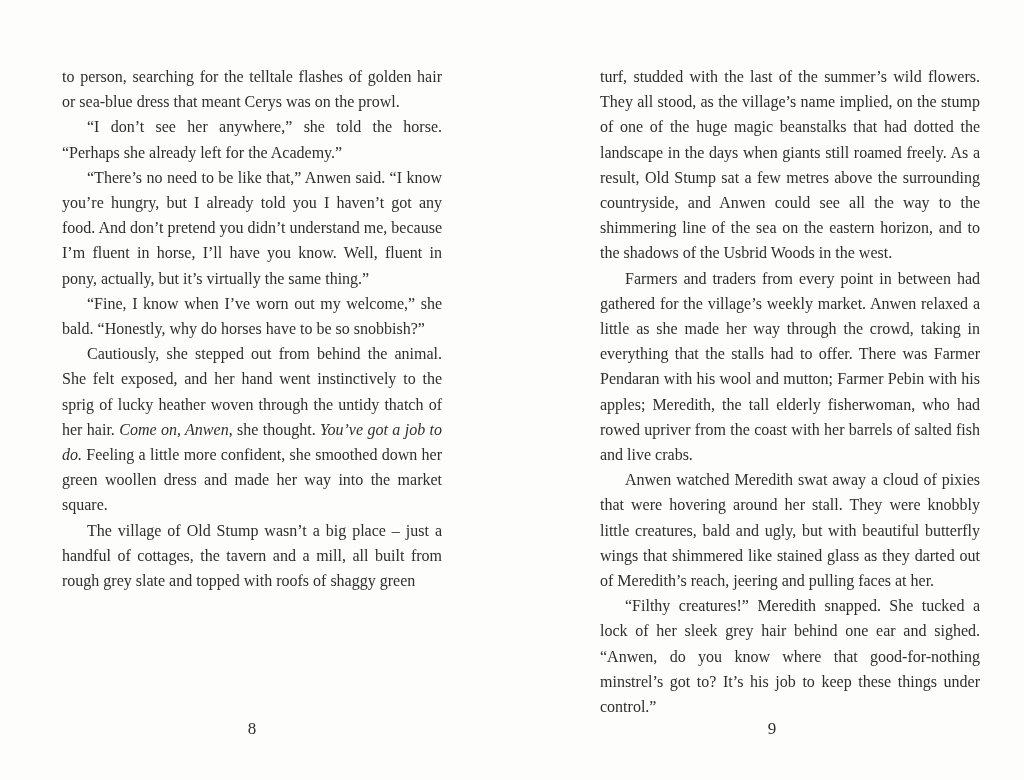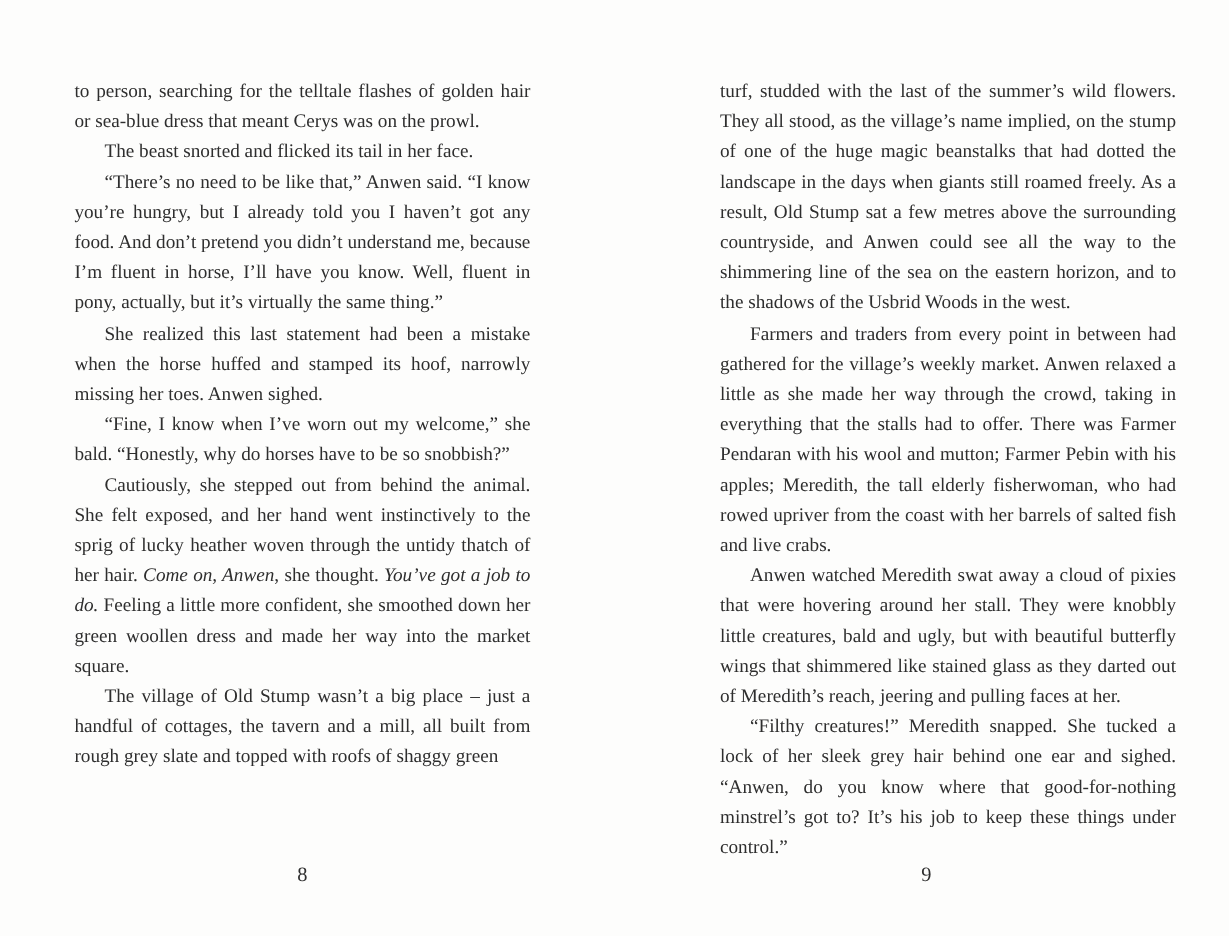--- a/index.html
+++ b/index.html
@@ -50,23 +50,22 @@
   }
   .page-number.left  { left: 62px; }
   .page-number.right { left: 582px; }
 </style>
 </head>
 <body>
 
 <div class="spread">
   <div class="text-col left" id="page-left-text">
       <p><span>to person, searching for the telltale flashes of golden hair or sea-blue dress that meant Cerys was on the prowl.</span></p>
-      <p class="indent"><span>The beast snorted and flicked its tail in her face.</span></p>
+      <p class="indent"><span>“I don’t see her anywhere,” she told the horse. “Perhaps she already left for the Academy.”</span></p>
       <p class="indent"><span>“There’s no need to be like that,” Anwen said. “I know you’re hungry, but I already told you I haven’t got any food. And don’t pretend you didn’t understand me, because I’m fluent in horse, I’ll have you know. Well, fluent in pony, actually, but it’s virtually the same thing.”</span></p>
-      <p class="indent"><span>She realized this last statement had been a mistake when the horse huffed and stamped its hoof, narrowly missing her toes. Anwen sighed.</span></p>
       <p class="indent"><span>“Fine, I know when I’ve worn out my welcome,” she bald. “Honestly, why do horses have to be so snobbish?”</span></p>
       <p class="indent"><span>Cautiously, she stepped out from behind the animal. She felt exposed, and her hand went instinctively to the sprig of lucky heather woven through the untidy thatch of her hair. </span><span class="italic">Come on, Anwen</span><span>, she thought. </span><span class="italic">You’ve got a job to do.</span><span> Feeling a little more confident, she smoothed down her green woollen dress and made her way into the market square.</span></p>
       <p class="indent"><span>The village of Old Stump wasn’t a big place – just a handful of cottages, the tavern and a mill, all built from rough grey slate and topped with roofs of shaggy green</span></p>
     </div>
   <div class="text-col right" id="page-right-text">
       <p><span>turf, studded with the last of the summer’s wild flowers. They all stood, as the village’s name implied, on the stump of one of the huge magic beanstalks that had dotted the landscape in the days when giants still roamed freely. As a result, Old Stump sat a few metres above the surrounding countryside, and Anwen could see all the way to the shimmering line of the sea on the eastern horizon, and to the shadows of the Usbrid Woods in the west.</span></p>
       <p class="indent"><span>Farmers and traders from every point in between had gathered for the village’s weekly market. Anwen relaxed a little as she made her way through the crowd, taking in everything that the stalls had to offer. There was Farmer Pendaran with his wool and mutton; Farmer Pebin with his apples; Meredith, the tall elderly fisherwoman, who had rowed upriver from the coast with her barrels of salted fish and live crabs.</span></p>
       <p class="indent"><span>Anwen watched Meredith swat away a cloud of pixies that were hovering around her stall. They were knobbly little creatures, bald and ugly, but with beautiful butterfly wings that shimmered like stained glass as they darted out of Meredith’s reach, jeering and pulling faces at her.</span></p>
       <p class="indent"><span>“Filthy creatures!” Meredith snapped. She tucked a lock of her sleek grey hair behind one ear and sighed. “Anwen, do you know where that good-for-nothing minstrel’s got to? It’s his job to keep these things under control.”</span></p>
     </div>

